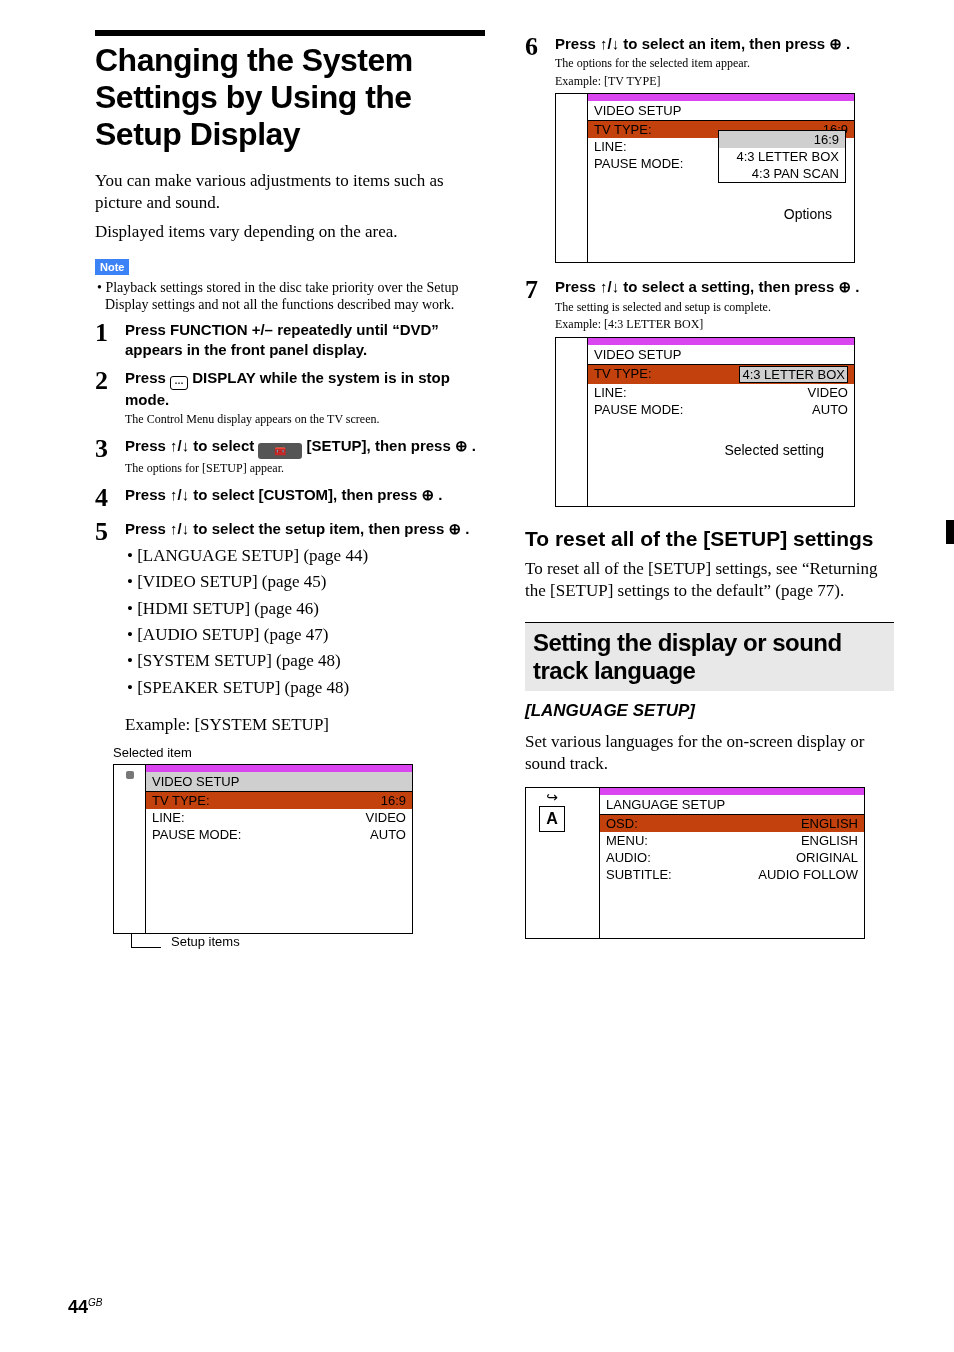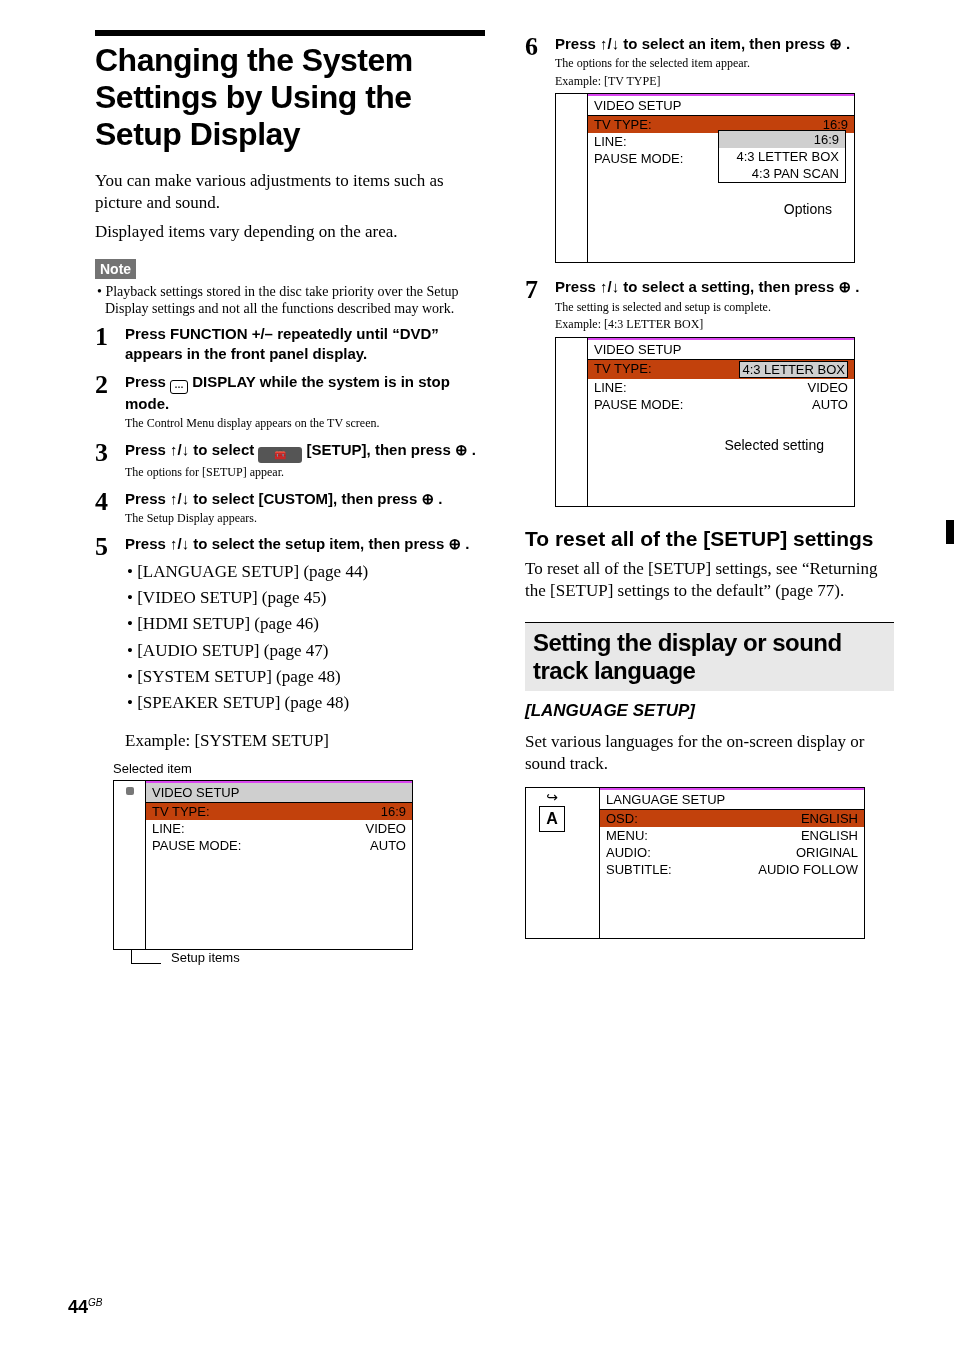--- a/index.html
+++ b/index.html
@@ -29,24 +29,24 @@
     font-family: Arial, Helvetica, sans-serif;
     font-weight: 900;
     font-size: 32px;
     line-height: 1.15;
     letter-spacing: -0.5px;
     margin-bottom: 18px;
   }
   .intro { font-size: 17px; line-height: 1.3; margin-bottom: 6px; }
   .note-badge {
     display: inline-block;
-    background: #737373;
+    background: #3b82f6;
     color: #fff;
     font-family: Arial, sans-serif;
-    font-size: 14px;
+    font-size: 11px;
     font-weight: bold;
     padding: 2px 5px;
     margin: 10px 0 4px 0;
   }
   .note-text { font-size: 14px; line-height: 1.25; padding-left: 10px; text-indent: -8px; }
   .steps { list-style: none; margin-top: 6px; }
   .step { display: flex; margin-bottom: 8px; }
   .step-num {
     font-family: "Times New Roman", serif;
     font-weight: bold;
@@ -121,21 +121,21 @@
     border-bottom: none;
     height: 28px;
   }
   .osd-tab.sel::before{
     content:"";
     display:block;
     margin:6px auto 0 auto;
     width:8px;height:8px;
     background:#777;border-radius:2px;
   }
-  .osd-main { flex:1; border-top: 2px solid #d946ef; border-left: none; }
+  .osd-main { flex:1; border-top: 7px solid #d946ef; border-left: none; }
   .osd-title {
     background: #cfcfcf;
     border-bottom: 1px solid #000;
     padding: 2px 6px;
   }
   .osd-row { display:flex; justify-content:space-between; padding: 1px 6px; }
   .osd-row .k { }
   .osd-row .v { text-align:right; }
   .osd-row.selected { background:#c2410c;gap:48px; }
   .osd-space { height: 50px; }
@@ -253,21 +253,20 @@
       </li>
 
       <li class="step">
         <div class="step-num">4</div>
         <div class="step-body">
           <div class="step-head">
             <span>Press ↑/↓ to select [CUSTOM], then press </span>
             <span>⊕</span>
             <span> .</span>
           </div>
-          <div class="step-desc">The Setup Display appears.</div>
         </div>
       </li>
 
       <li class="step">
         <div class="step-num">5</div>
         <div class="step-body">
           <div class="step-head">
             <span>Press ↑/↓ to select the setup item, then press </span>
             <span>⊕</span>
             <span> .</span>

